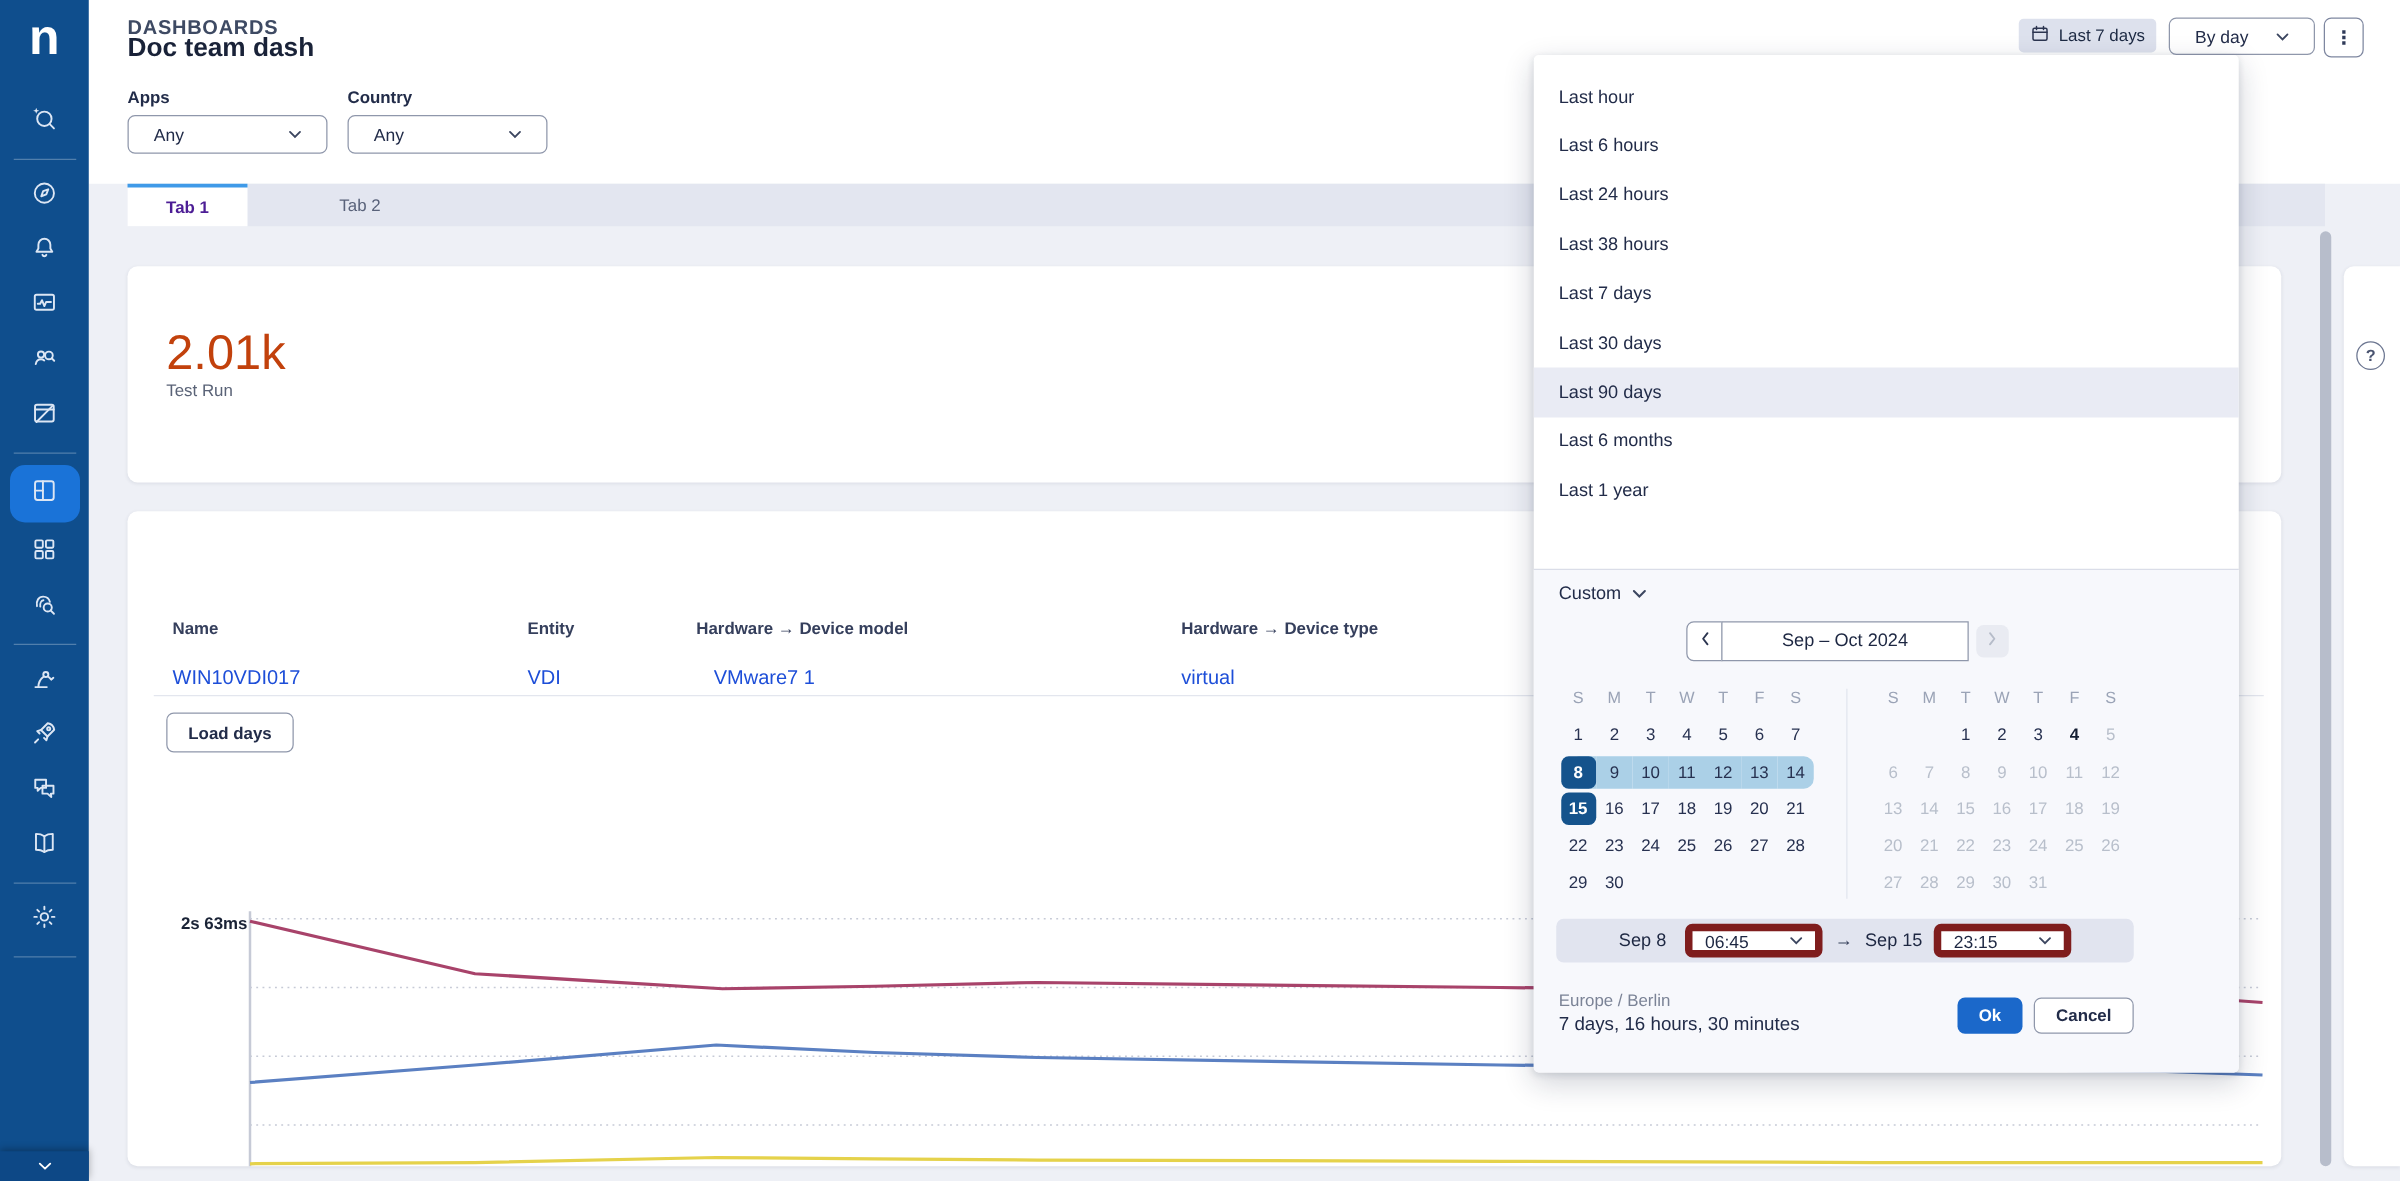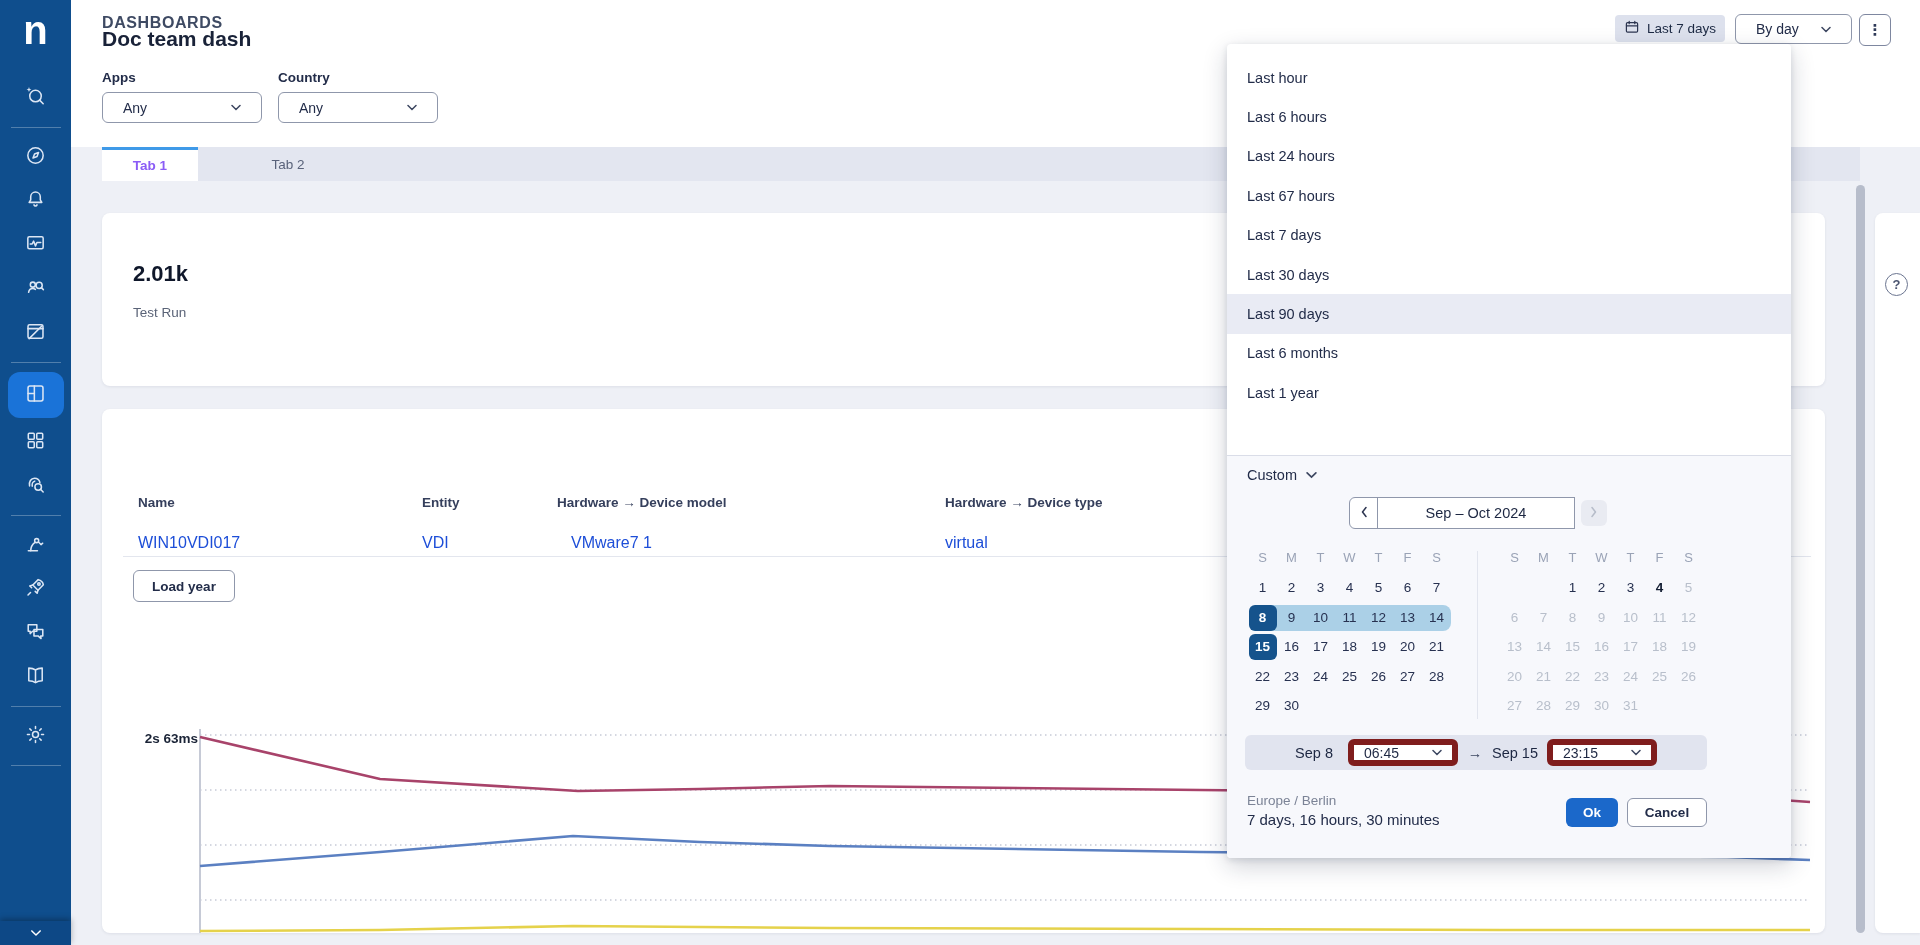--- a/index.html
+++ b/index.html
@@ -33,26 +33,26 @@
              border-radius:4px;display:flex;align-items:center;justify-content:center;gap:7px;
              font-size:13.5px;color:#1c2943;cursor:pointer}
   .kebab-btn{position:absolute;border:1px solid #7e87a0;border-radius:6px;background:#fff;
              display:flex;align-items:center;justify-content:center;color:#2f3a58;
              font-size:15px;font-weight:700;cursor:pointer}
   #kebab-top{left:1859px;top:14px;width:30px;height:30px}
   
   .tabstrip{position:absolute;left:102px;top:147px;width:1758px;height:34px;background:#e3e6f0}
   .tab{position:absolute;top:147px;height:34px;display:flex;align-items:center;
        justify-content:center;font-size:13.5px;cursor:pointer;box-sizing:border-box;z-index:2}
-  #tab1{left:102px;width:96px;background:#fff;border-top:3px solid #3f9ae8;font-weight:700;color:#8b5cf6}
+  #tab1{left:102px;width:96px;background:#fff;border-top:3px solid #3f9ae8;font-weight:700;color:#4c1d95}
   #tab2{left:198px;width:180px;color:#59627a}
   
   .card{position:absolute;background:#fff;border-radius:8px;box-shadow:0 1px 3px rgba(25,35,70,.08)}
   #kpi-card{left:102px;top:213px;width:1723px;height:173px}
-  .kpi-value{position:absolute;left:31px;top:48px;font-size:22px;font-weight:700;color:#0f172a}
+  .kpi-value{position:absolute;left:31px;top:48px;font-size:39px;font-weight:400;color:#c2410c}
   .kpi-label{position:absolute;left:31px;top:92px;font-size:13.5px;color:#5a6377}
   #main-card{left:102px;top:409px;width:1723px;height:524px}
   .th{position:absolute;top:86px;font-size:13.5px;font-weight:700;color:#353f5c}
   .td{position:absolute;top:125px;font-size:16px;color:#1d4ed8}
   .row-divider{position:absolute;left:21px;top:147px;width:1688px;border-top:1px solid #e3e6ee}
   .load-more{position:absolute;left:31px;top:161px;width:100px;height:30px;border:1px solid #8f97ab;
              border-radius:6px;background:#fff;font-size:13.5px;font-weight:700;color:#222c49;
              display:flex;align-items:center;justify-content:center;cursor:pointer}
   #kebab-table{left:1650px;top:29px;width:30px;height:30px}
   #kebab-chart{left:1650px;top:279px;width:30px;height:30px}
@@ -300,21 +300,21 @@
       <div class="th" style="left: 36px;">Name</div>
       <div class="th" style="left: 320px;">Entity</div>
       <div class="th" style="left: 455px;">Hardware → Device model</div>
       <div class="th" style="left: 843px;">Hardware → Device type</div>
       <div class="td" style="left: 36px;">WIN10VDI017</div>
       <div class="td" style="left: 320px;">VDI</div>
       <div class="td" style="left: 469px;">VMware7 1</div>
       <div class="td" style="left: 843px;">virtual</div>
     </div>
   <div class="row-divider"></div>
-  <div class="load-more">Load year</div>
+  <div class="load-more">Load days</div>
   <div class="kebab-btn" id="kebab-table">
     <span>⋮</span>
   </div>
   <div class="kebab-btn" id="kebab-chart">
     <span>⋮</span>
   </div>
   <div class="chart-ylabel">2s 63ms</div>
 </div>
 
 <svg id="chart">
@@ -331,21 +331,21 @@
 <div class="card" id="help-card">
   <div class="help-icon">?</div>
 </div>
 <div id="scrollbar"></div>
 
 <div id="dropdown">
   <div id="preset-list">
       <div class="preset">Last hour</div>
       <div class="preset">Last 6 hours</div>
       <div class="preset">Last 24 hours</div>
-      <div class="preset">Last 67 hours</div>
+      <div class="preset">Last 38 hours</div>
       <div class="preset">Last 7 days</div>
       <div class="preset">Last 30 days</div>
       <div class="preset hl">Last 90 days</div>
       <div class="preset">Last 6 months</div>
       <div class="preset">Last 1 year</div>
     </div>
   <div class="menu-sep"></div>
   <div id="custom-wrap">
     <div class="custom-head">
       <span>Custom</span>

